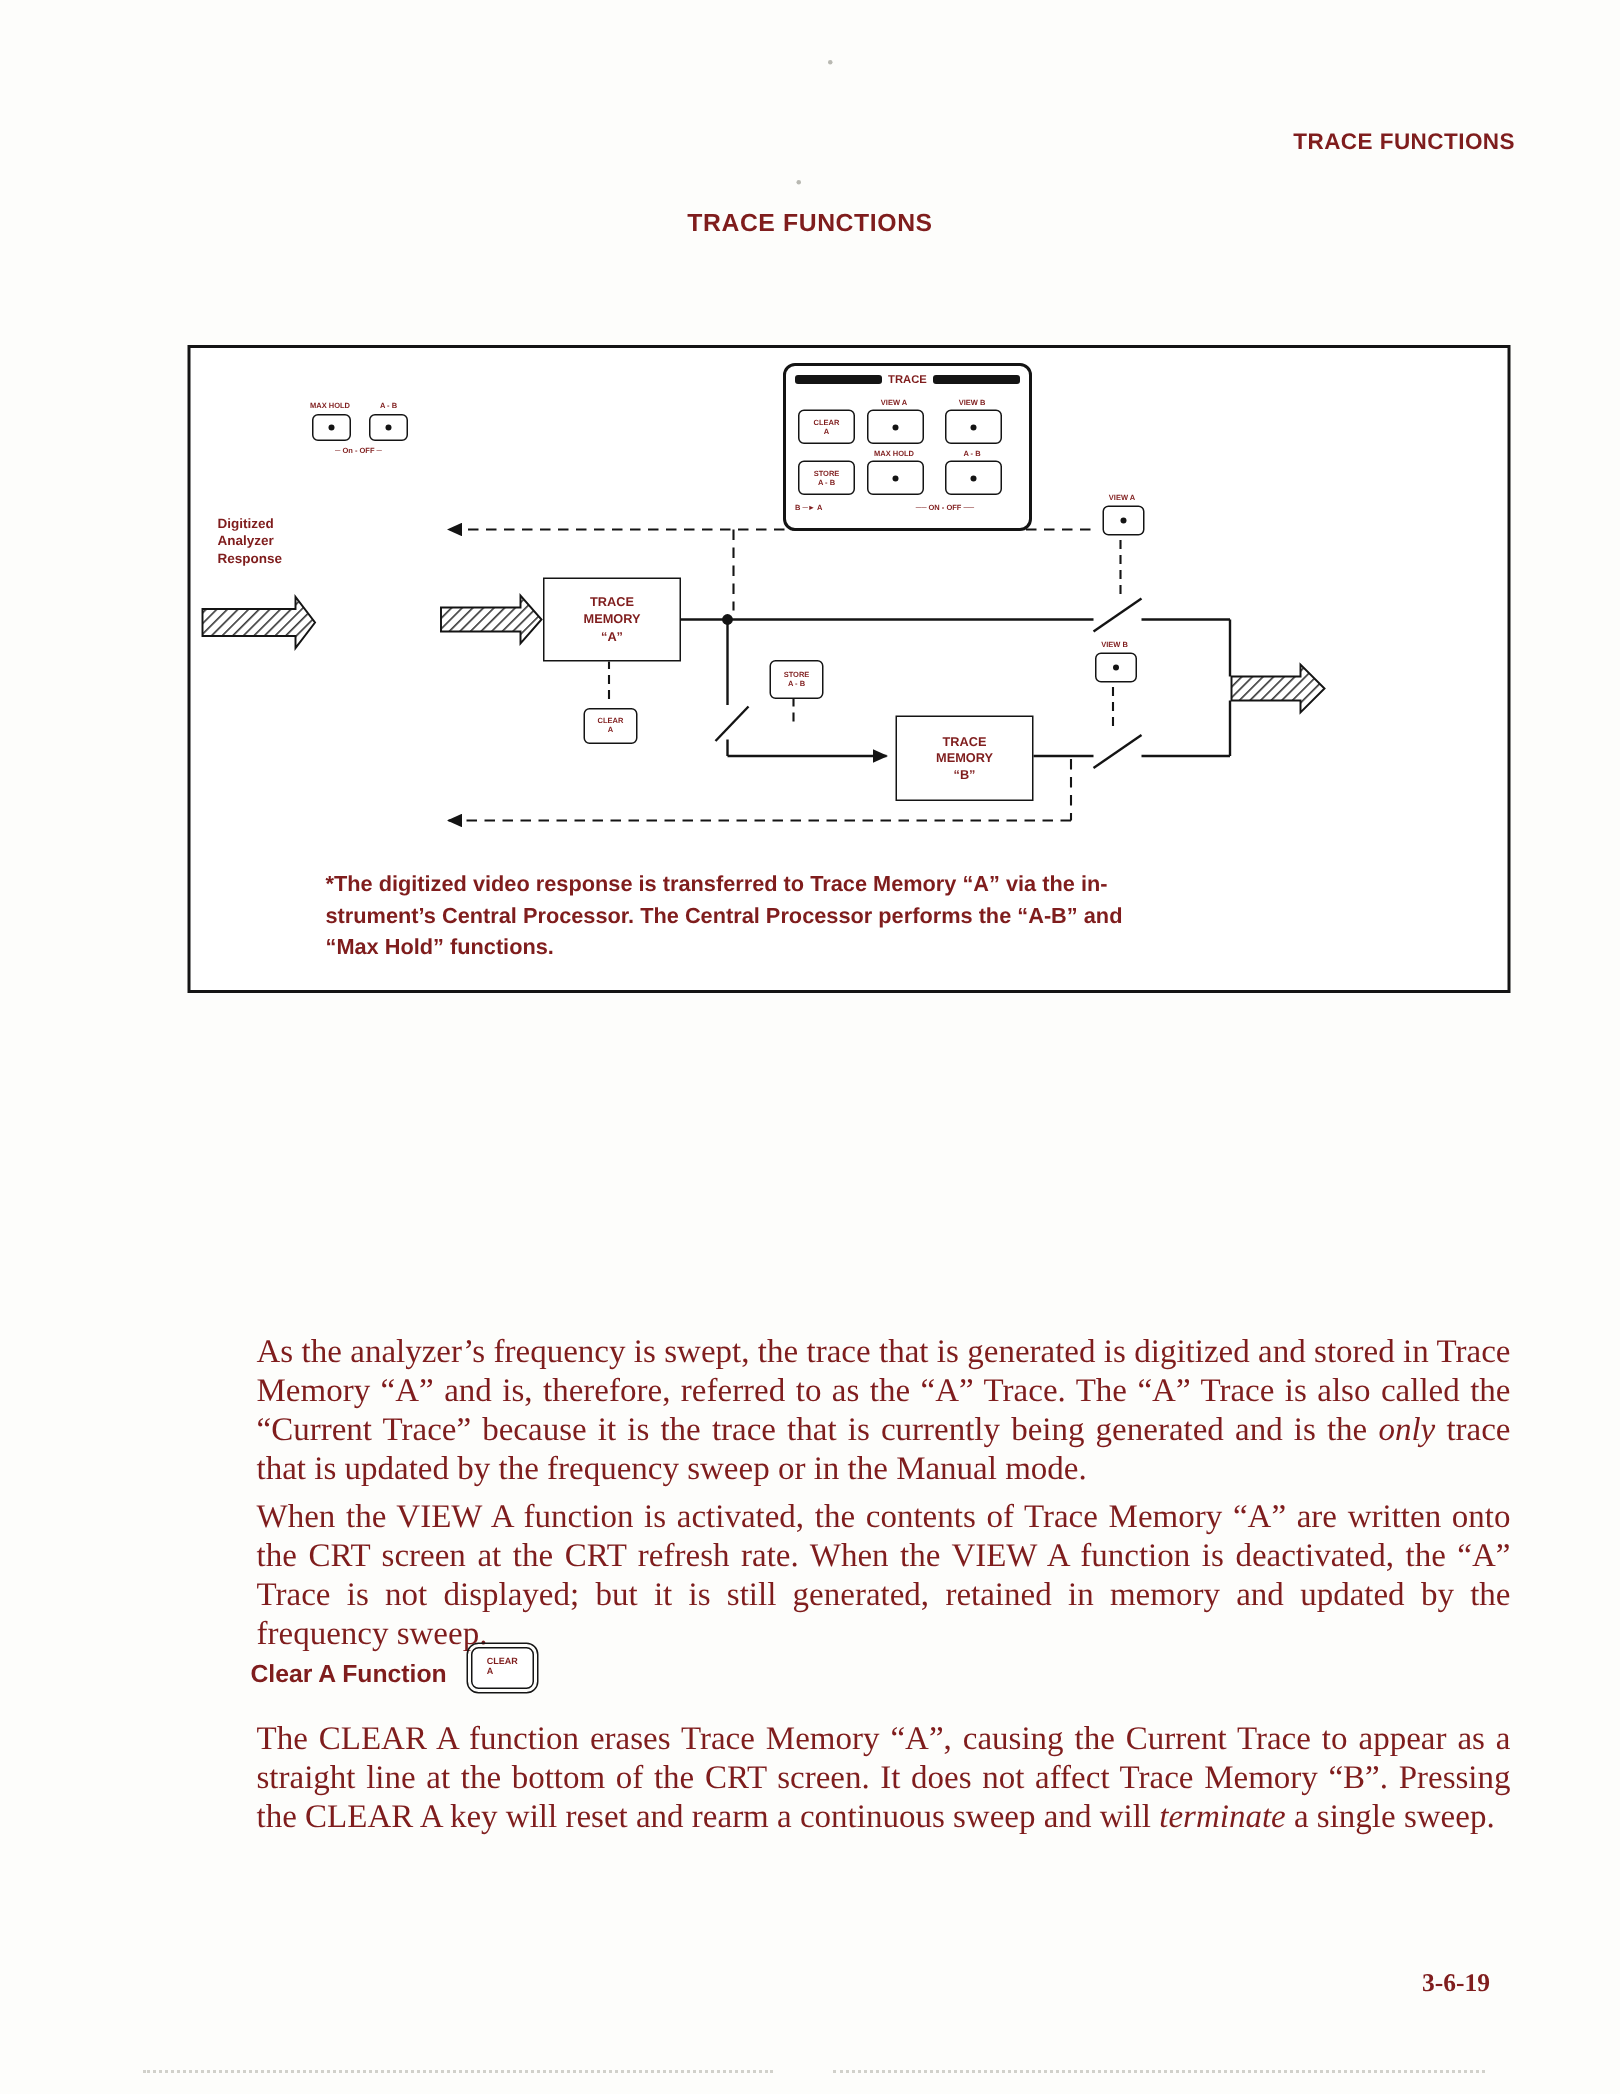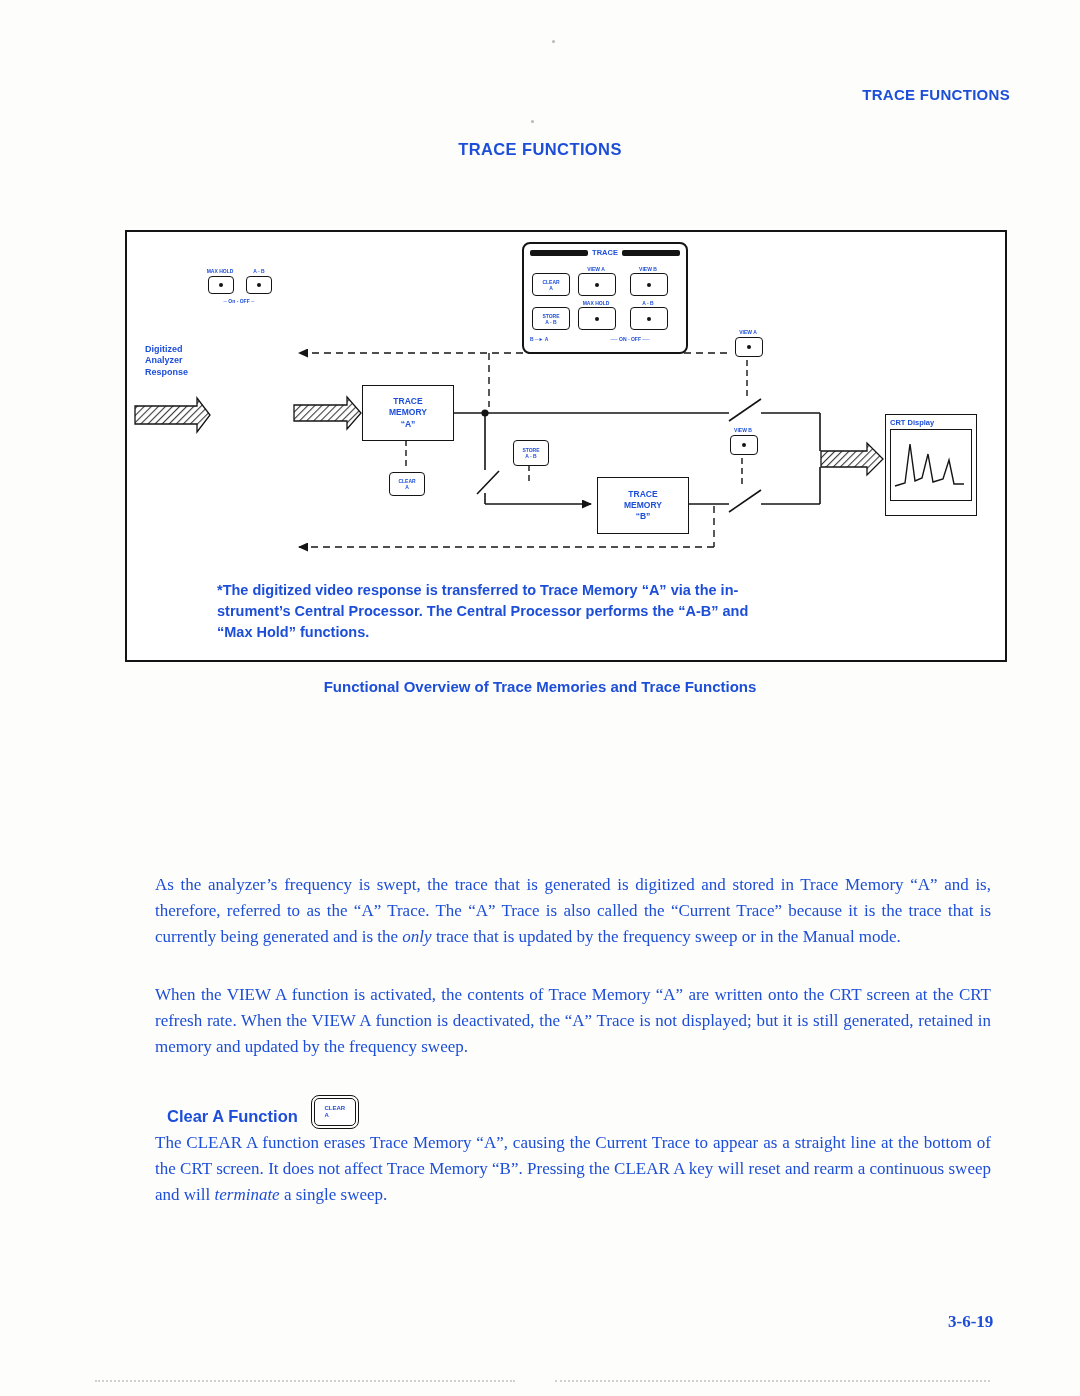--- a/index.html
+++ b/index.html
@@ -1,18 +1,18 @@
 <!DOCTYPE html>
 <html><head>
 <meta charset="utf-8">
 <style>
   html,body { margin:0; padding:0; background:#e8e8e6; }
   .page {
     position:relative; width:1080px; height:1396px; margin:0 auto;
-    background:#fdfdfb; color:#1d4ed8; overflow:hidden;
+    background:#fdfdfb; color:#7f1d1d; overflow:hidden;
     font-family:"Liberation Serif", serif;
   }
   .sans { font-family:"Liberation Sans", sans-serif; }
   .ml { white-space:pre-line; }
 
   .rhead { position:absolute; right:70px; top:86px; font:700 15px "Liberation Sans",sans-serif; letter-spacing:.3px; }
   .title { position:absolute; left:0; right:0; top:140px; text-align:center; font:700 16.5px "Liberation Sans",sans-serif; letter-spacing:.4px; }
   .caption { position:absolute; left:0; right:0; top:678px; text-align:center; font:700 15px "Liberation Sans",sans-serif; }
 
   .figure { position:absolute; left:125px; top:230px; width:878px; height:428px; border:2.5px solid #141414; background:#fff; }
@@ -48,22 +48,22 @@
               font:700 19px "Liberation Sans",sans-serif; }
   .hk-wrap { position:relative; display:inline-block; margin:0 1px; }
   .hk-label { position:absolute; top:-8px; left:6px; font:700 5px "Liberation Sans",sans-serif; }
   .keycap-il { display:inline-flex; align-items:center; justify-content:center;
                width:38px; height:22px; border:1.7px solid #141414; border-radius:5px; background:#fff; }
   .double { outline:1.3px solid #141414; outline-offset:2px; }
 
   .clear-head { position:absolute; left:155px; top:1086px; margin:12px; display:flex; align-items:flex-end; gap:16px;
                 font:700 16.5px "Liberation Sans",sans-serif; }
 
-  .body-p { position:absolute; left:155px; width:836px; margin:0;
-            font-size:17px; line-height:26px; text-align:justify; }
+  .body-p { position:absolute; left:155px; width:836px; margin:16px;
+            font-size:22px; line-height:26px; text-align:justify; }
   .pgnum { position:absolute; left:948px; top:1312px; font:700 17px "Liberation Serif",serif;text-align:center; }
 
   .artifact { position:absolute; border-top:2px dotted #c7c7c0; opacity:.8; }
   .speck { position:absolute; width:3px; height:3px; border-radius:50%; background:#b9b9b2; }
 </style>
 </head>
 <body>
 
 <div class="page">
 
@@ -117,28 +117,20 @@
 Analyzer
 Response</div>
 
     <div class="dbox ml" style="left:235px;top:153px;width:90px;height:54px;">TRACE
 MEMORY
 “A”</div>
     <div class="dbox ml" style="left:470px;top:245px;width:90px;height:55px;">TRACE
 MEMORY
 “B”</div>
 
-    <div class="crt">
-      <div class="crt-label">CRT Display</div>
-      <div class="crt-screen">
-        <svg width="78" height="66" viewBox="0 0 78 66">
-          <polyline points="4,56 14,53 19,14 24,51 31,48 37,24 42,52 52,49 58,30 63,54 73,54" fill="none" stroke="#141414" stroke-width="1.4"></polyline>
-        </svg>
-      </div>
-    </div>
 
     <div class="panel">
       <div class="ph">
         <span class="ph-bar"></span>
         <span class="ph-title">TRACE</span>
         <span class="ph-bar"></span>
       </div>
       <div class="plbl" style="left:50px;top:22px;width:44px;">VIEW A</div>
       <div class="plbl" style="left:102px;top:22px;width:44px;">VIEW B</div>
       <div class="keycap ml" style="left:8px;top:29px;width:36px;height:21px;">CLEAR
@@ -191,21 +183,20 @@
       <div class="keycap" style="left:4px;top:8px;width:26px;height:18px;">
           <span class="kdot"></span>
         </div>
     </div>
 
     <div class="footnote ml">*The digitized video response is transferred to Trace Memory “A” via the in-
 strument’s Central Processor. The Central Processor performs the “A-B” and
 “Max Hold” functions.</div>
   </div>
 
-  <div class="caption">Functional Overview of Trace Memories and Trace Functions</div>
 
 
   <p class="body-p" style="top:872px;"><span>As the analyzer’s frequency is swept, the trace that is generated is digitized and stored in Trace Memory “A” and is, therefore, referred to as the “A” Trace. The “A” Trace is also called the “Current Trace” because it is the trace that is currently being generated and is the </span><i>only</i><span> trace that is updated by the frequency sweep or in the Manual mode.</span></p>
 
   <p class="body-p" style="top:982px;">When the VIEW A function is activated, the contents of Trace Memory “A” are written onto the CRT screen at the CRT refresh rate. When the VIEW A function is deactivated, the “A” Trace is not displayed; but it is still generated, retained in memory and updated by the frequency sweep.</p>
 
   <h3 class="clear-head">
     <span>Clear A Function</span>
     <span class="keycap-il double ml sans" style="width:40px;height:26px;font-size:6px;font-weight:700;line-height:1.2;">CLEAR
 A</span>

